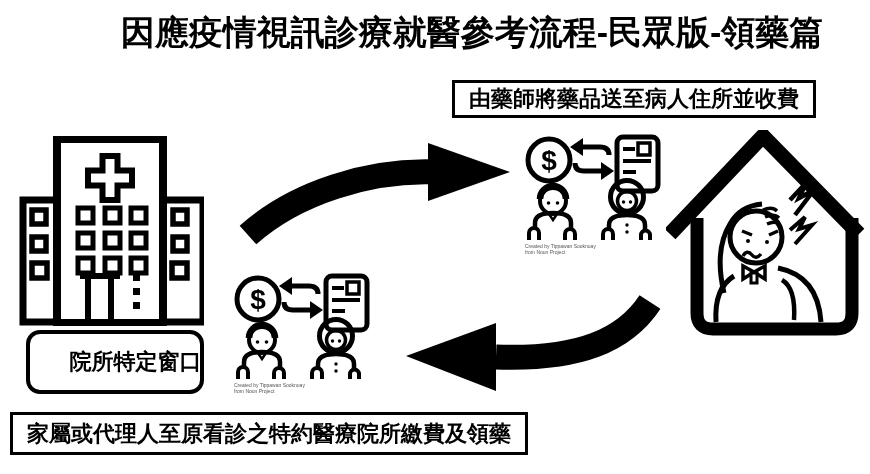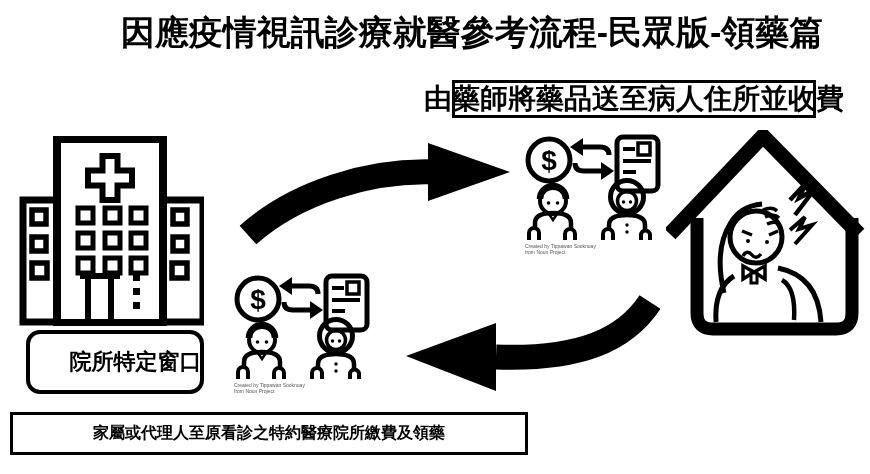--- a/index.html
+++ b/index.html
@@ -10,26 +10,26 @@
   .abs{position:absolute;}
   .title{
     top:10px;left:0;width:100%;text-align:center;
     font-size:34px;font-weight:bold;letter-spacing:0px;white-space:nowrap;padding-left:37px;
   }
   .labelbox{
     border:3px solid #000;background:#fff;display:flex;
     align-items:center;justify-content:center;text-align:center;
     font-weight:bold;box-sizing:border-box;white-space:nowrap;
   }
-  .box-pharmacist{left:452px;top:80px;width:364px;height:38px;font-size:28px;}
+  .box-pharmacist{left:452px;top:80px;width:364px;height:38px;font-size:22px;}
   .box-window{
     left:26px;top:330px;width:178px;height:64px;border-radius:14px;
     font-size:22px;line-height:28px;flex-direction:column;border-width:4px;padding-left:41px;
   }
-  .box-family{left:10px;top:412px;width:518px;height:43px;font-size:16px;}
+  .box-family{left:10px;top:412px;width:518px;height:43px;font-size:22px;}
   .attr{
     font-size:5px;line-height:6px;color:#555;margin-top:2px;padding-left:2px;
     font-family:"Liberation Sans",sans-serif;
   }
   svg{display:block;}
 </style>
 </head>
 <body>
 
 <div class="canvas">

